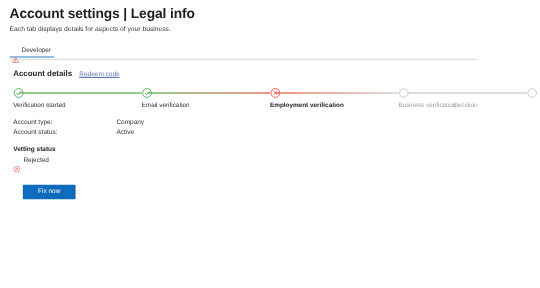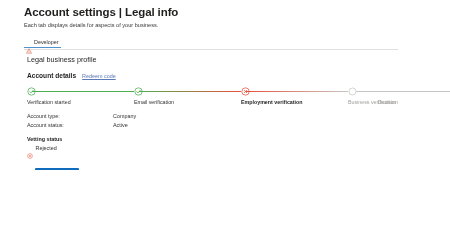--- a/index.html
+++ b/index.html
@@ -13,21 +13,21 @@
     overflow: hidden;
     font-family: "Liberation Sans", sans-serif;
     color: #201f1e;
     -webkit-font-smoothing: antialiased;
   }
   .page {
     position: relative;
     width: 406px;
     height: 170px;
     box-sizing: border-box;
-    padding: 6px 8px 0 24px;
+    padding: 6px 8px 0 8px;
   }
 
   
   .page-title {
     font-size: 11.5px;
     font-weight: bold;
     letter-spacing: -0.1px;
     line-height: 13px;
     margin: 0 0 3px 0;
     color: #201f1e;
@@ -233,21 +233,20 @@
           <rect x="5.45" y="5.0" width="1.1" height="2.8" fill="#d95c3c"></rect>
           <rect x="5.45" y="8.4" width="1.1" height="1.1" fill="#d95c3c"></rect>
         </svg>
       </span>
       <span class="tab-label">Developer</span>
     </div>
   </div>
 
   <div class="divider"></div>
 
-  <div class="section-heading">Legal business profile</div>
 
   <div class="details-head">
     <span class="details-title">Account details</span>
     <a class="redeem-link">Redeem code</a>
   </div>
 
   <div class="stepper">
     <div class="step-track" id="track">
         <div class="connector" style="left: 5px; width: 102px; background: rgb(76, 175, 80);"></div>
         <div class="connector" style="left: 112px; width: 102px; background: linear-gradient(to right, rgb(76, 175, 80), rgb(232, 80, 58));"></div>

